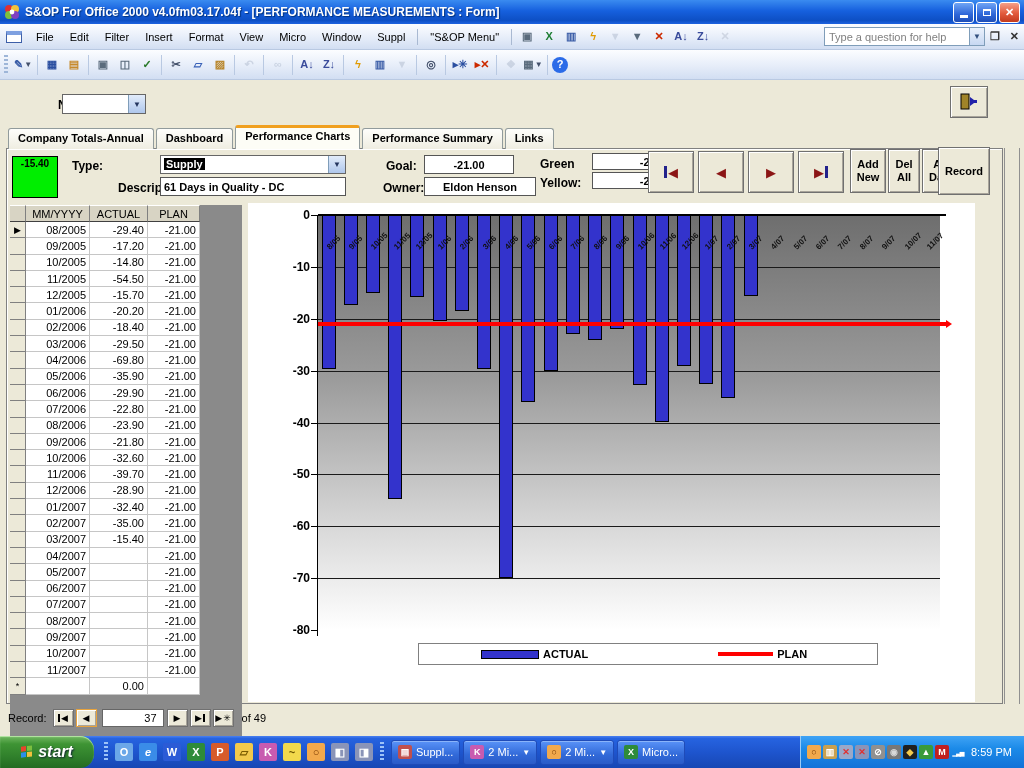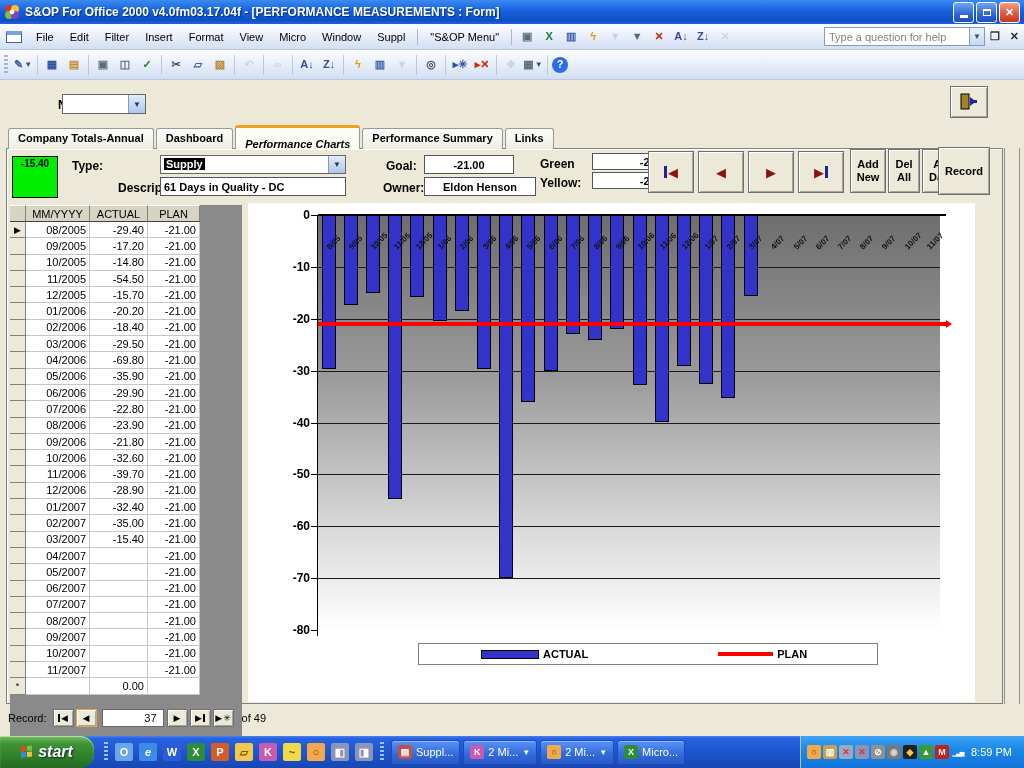--- a/index.html
+++ b/index.html
@@ -51,21 +51,21 @@
   .combo .field { flex:1; font-size:11px; padding:2px 3px; white-space:nowrap; overflow:hidden; }
   .combo .drop { width:17px; background:linear-gradient(180deg,#E2ECFA,#AFC7EC); border-left:1px solid #7F9DB9;
     display:flex; align-items:center; justify-content:center; font-size:8px; color:#24355E; }
   #npd-combo { left:62px; top:94px; width:84px; height:20px; }
 
   
   #tab-strip { position:absolute; left:8px; top:125px; height:24px; display:flex; align-items:flex-end; }
   .tab { font-size:11px; font-weight:bold; color:#000; padding:3px 9px 3px 9px; margin-right:2px;
     background:linear-gradient(180deg,#FEFEFB,#EFEDE1); border:1px solid #919B9C; border-bottom:none;
     border-radius:3px 3px 0 0; height:21px; white-space:nowrap; }
-  .tab.active { background:#FDFDF6; height:24px; border-top:3px solid #F0A020; padding-top:10px; position:relative; z-index:3;font-style:italic; }
+  .tab.active { background:#FDFDF6; height:24px; border-top:3px solid #F0A020; padding-top:2px; position:relative; z-index:3; }
 
   #page-box { left:6px; top:148px; width:997px; height:556px; background:#ECE9D8; border:1px solid #808080; box-shadow:inset 1px 1px 0 #fff; }
 
   
   .flabel { position:absolute; font-size:12px; font-weight:bold; white-space:nowrap; }
   .tbox { position:absolute; background:#fff; border:1px solid #555; font-size:11px; font-weight:bold;
     display:flex; align-items:center; }
   #status-box { left:12px; top:156px; width:46px; height:42px; border:1px solid #000; font-size:10px; font-weight:bold;
     display:flex; justify-content:center; padding-top:1px; }
   #type-combo { left:160px; top:155px; width:186px; height:19px; }

